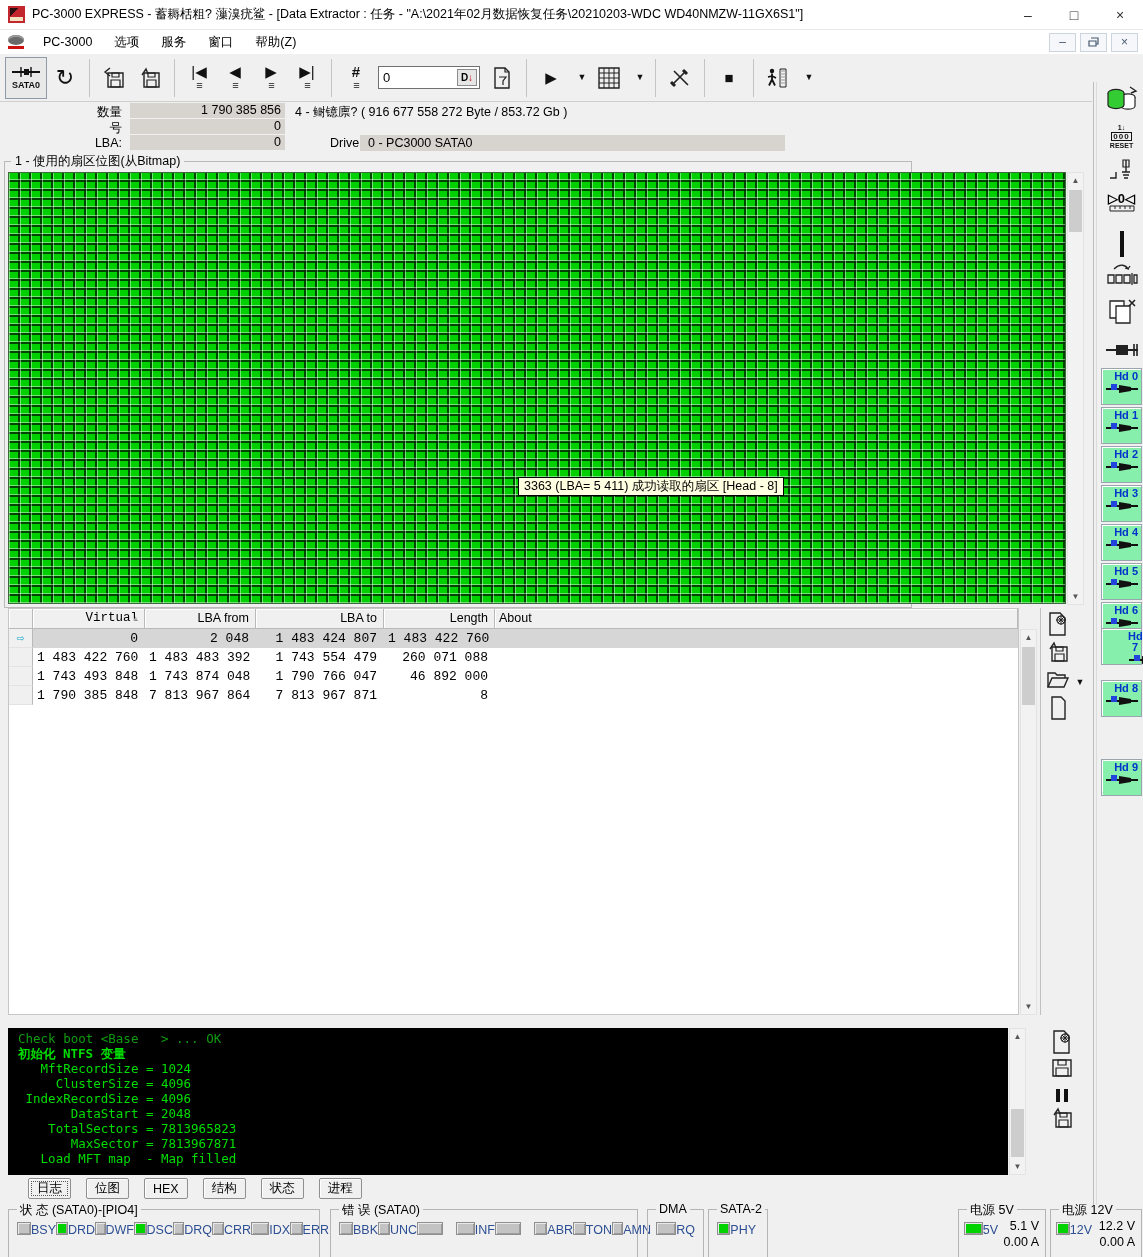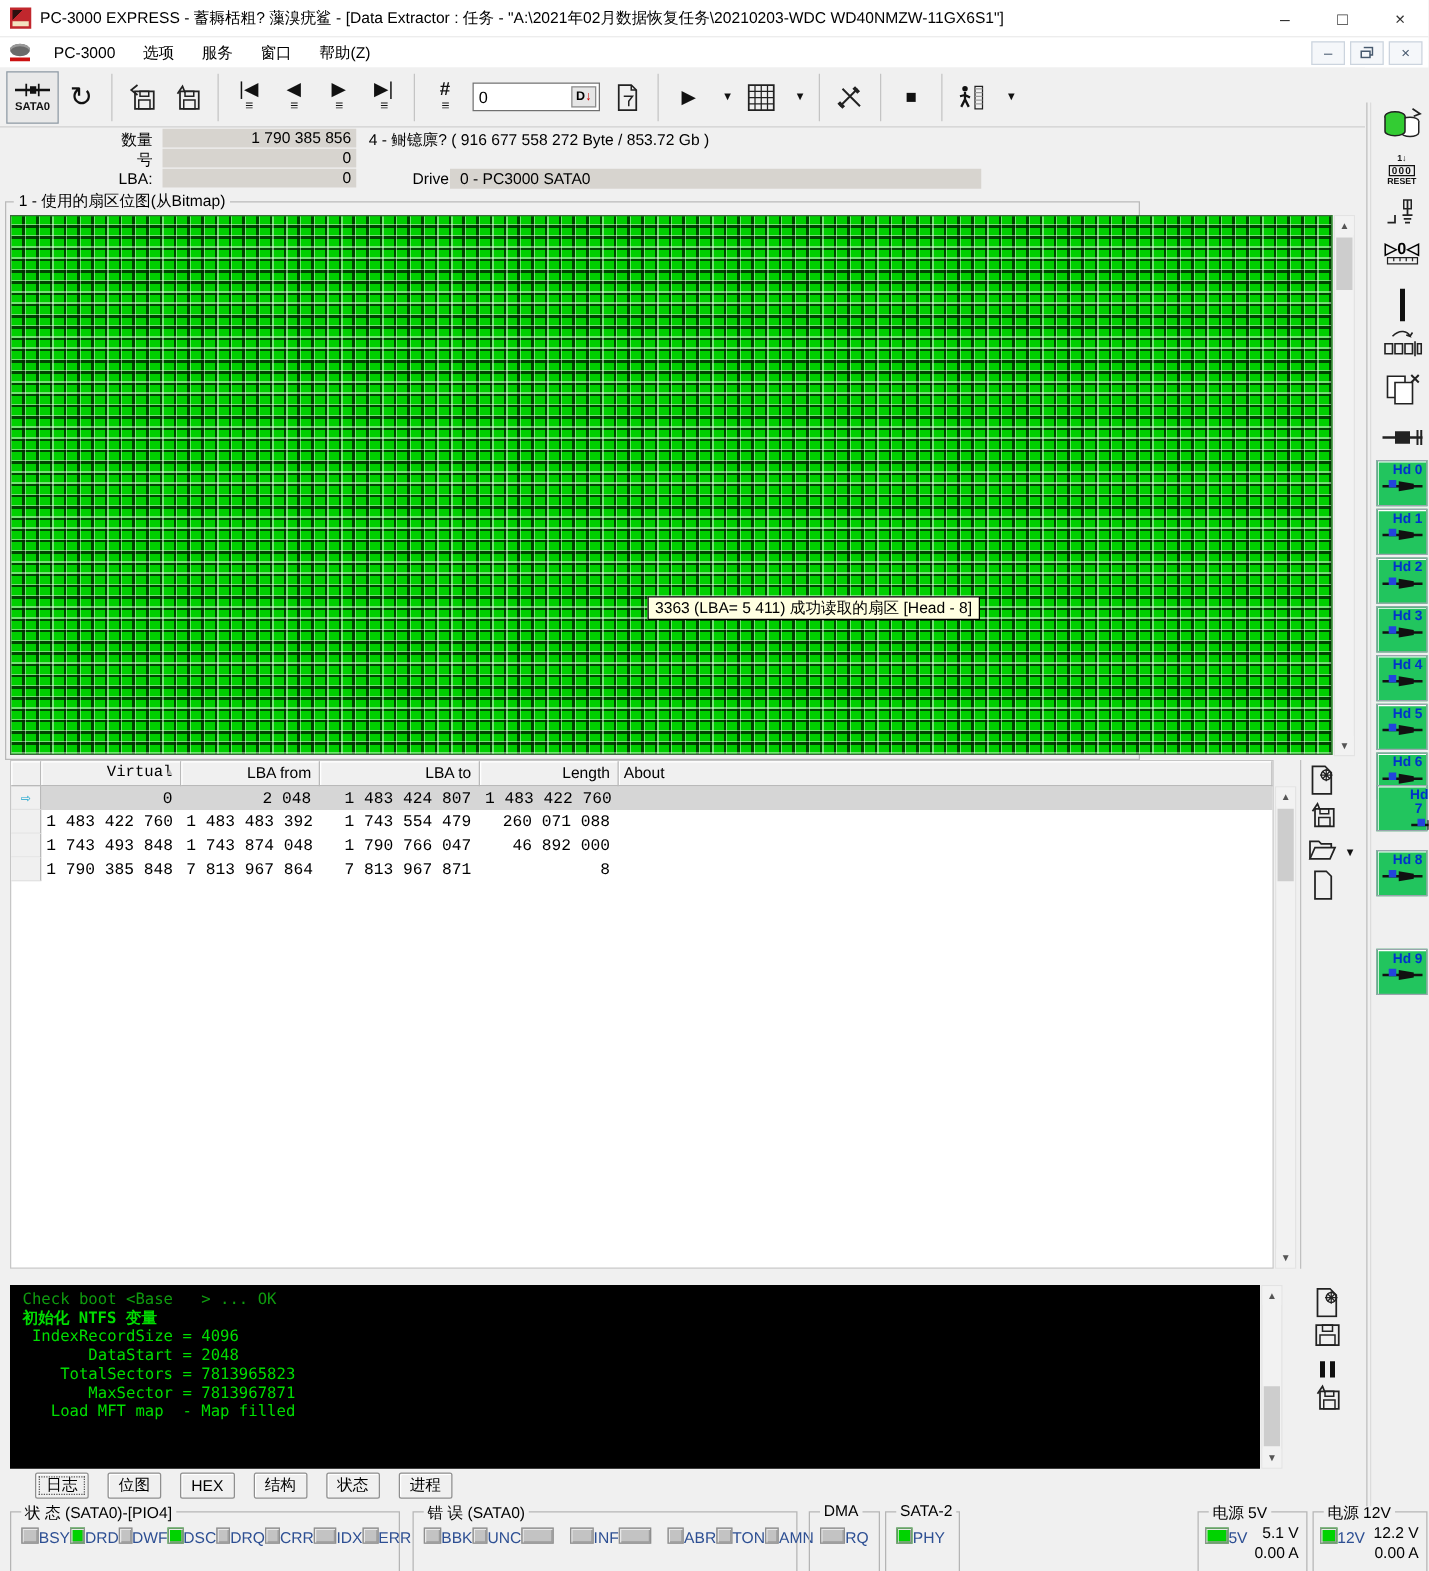--- a/index.html
+++ b/index.html
@@ -108,21 +108,21 @@
   .led { width:26px; height:13px; background:#c3c3c3; border:1px solid #8f8f8f; box-shadow:inset 1px 1px 0 #e9e9e9, inset -1px -1px 0 #9c9c9c; }
   .led.on { background:#00d300; }
   .led-label { margin-top:3px; font-size:12.5px; color:#2d4f93; }
   .pwr-vals { position:absolute; right:6px; top:8px; text-align:right; font-size:12.5px; line-height:16px; }
 
   
   .sidebar { position:absolute; left:1100px; top:82px; width:43px; height:1123px; background:#f0f0f0; }
   .sidebar-sep { position:absolute; left:1093px; top:82px; width:1px; height:1123px; background:#bdbdbd; }
   .sidebar-sep2 { position:absolute; left:1096px; top:82px; width:1px; height:1123px; background:#dcdcdc; }
   .sb-ic { position:absolute; left:3px; width:37px; height:32px; display:flex; flex-direction:column; align-items:center; justify-content:center; }
-  .hd-btn { position:absolute; left:1px; width:41px; height:37px; border:1px solid #9aa4ad; background:#22c55e; box-shadow:inset 1px 1px 0 #fff; padding:2px 3px 0 3px; }
+  .hd-btn { position:absolute; left:1px; width:41px; height:37px; border:1px solid #9aa4ad; background:#86efac; box-shadow:inset 1px 1px 0 #fff; padding:2px 3px 0 3px; }
   .hd-label { display:block; text-align:right; color:#0033cc; font-size:11px; font-weight:bold; line-height:11px; }
   .reset-ic { font-size:7px; font-weight:bold; line-height:7px; text-align:center; color:#111; }
   .reset-ic .digits { border:1px solid #111; padding:0 1px; font-size:8px; letter-spacing:1px; margin:1px 0; display:inline-block; }
   .pausebar { display:inline-block; width:4px; height:13px; background:#111; margin:0 2px; }
   .counter-ic { font-size:13px; font-weight:bold; line-height:12px; }
 </style>
 </head>
 <body>
 
 <div id="app">
@@ -372,20 +372,22 @@
   </div>
   <div class="side-ic" style="left:1044px; top:695px;">
     <svg class="ic" width="18" height="24">
       <path d="M3 1h9l4 4v18H3z" fill="none" stroke="#222" stroke-width="1.4"></path>
     </svg>
   </div>
 
   <div class="console">
     <div class="cline dim">Check boot &lt;Base   &gt; ... OK</div>
     <div class="cline hl">初始化 NTFS 变量</div>
+    <div class="cline">   MftRecordSize = 1024</div>
+    <div class="cline">     ClusterSize = 4096</div>
     <div class="cline"> IndexRecordSize = 4096</div>
     <div class="cline">       DataStart = 2048</div>
     <div class="cline">    TotalSectors = 7813965823</div>
     <div class="cline">       MaxSector = 7813967871</div>
     <div class="cline">   Load MFT map  - Map filled</div>
   </div>
 
   <div class="sb" style="left:1009px; top:1028px; height:147px;">
     <div class="sb-btn up">▲</div>
     <div class="sb-thumb" style="bottom:17px; height:48px;"></div>

